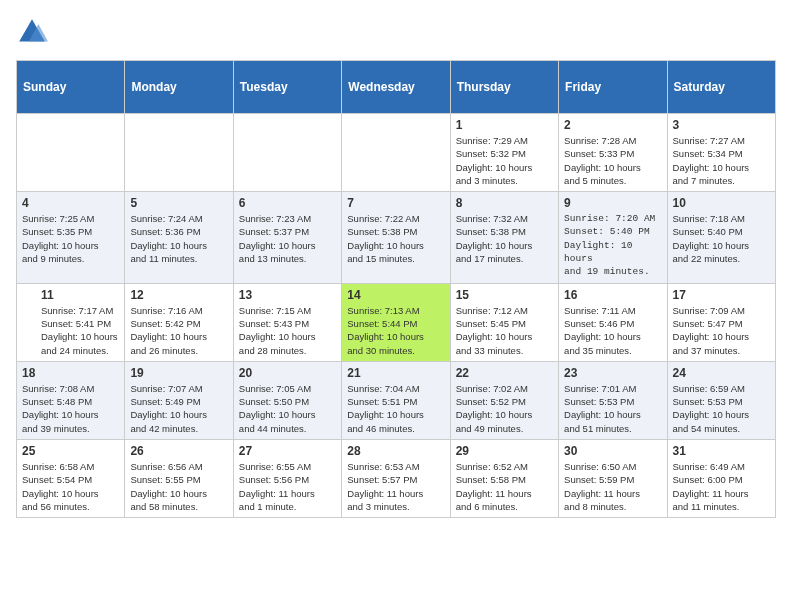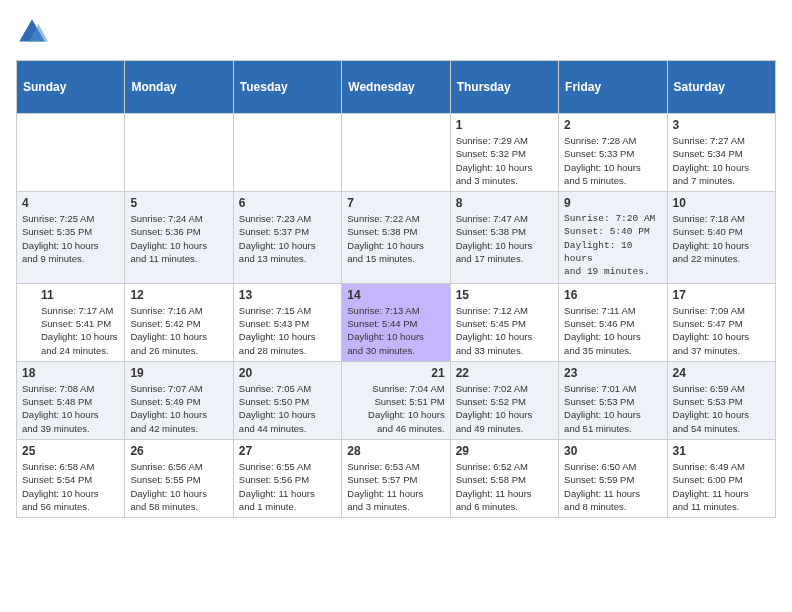--- a/index.html
+++ b/index.html
@@ -187,21 +187,21 @@
         </td>
         <td style="background: rgb(238, 242, 248);">
           <div class="day-num">7</div>
           <div class="day-info" style="white-space: pre-line;">Sunrise: 7:22 AM
 Sunset: 5:38 PM
 Daylight: 10 hours
 and 15 minutes.</div>
         </td>
         <td style="background: rgb(238, 242, 248);">
           <div class="day-num">8</div>
-          <div class="day-info" style="white-space: pre-line;">Sunrise: 7:47 AM
+          <div class="day-info" style="white-space: pre-line;">Sunrise: 7:32 AM
 Sunset: 5:38 PM
 Daylight: 10 hours
 and 17 minutes.</div>
         </td>
         <td style="background: rgb(238, 242, 248);">
           <div class="day-num">9</div>
           <div class="day-info" style="white-space: pre-line; font-family: Liberation Mono, monospace;">Sunrise: 7:20 AM
 Sunset: 5:40 PM
 Daylight: 10 hours
 and 19 minutes.</div>
@@ -229,21 +229,21 @@
 Daylight: 10 hours
 and 26 minutes.</div>
         </td>
         <td style="background: rgb(255, 255, 255);">
           <div class="day-num">13</div>
           <div class="day-info" style="white-space: pre-line;">Sunrise: 7:15 AM
 Sunset: 5:43 PM
 Daylight: 10 hours
 and 28 minutes.</div>
         </td>
-        <td style="background: #c4b5fd;">
+        <td style="background: #bef264;">
           <div class="day-num">14</div>
           <div class="day-info" style="white-space: pre-line;">Sunrise: 7:13 AM
 Sunset: 5:44 PM
 Daylight: 10 hours
 and 30 minutes.</div>
         </td>
         <td style="background: rgb(255, 255, 255);">
           <div class="day-num">15</div>
           <div class="day-info" style="white-space: pre-line;">Sunrise: 7:12 AM
 Sunset: 5:45 PM
@@ -280,21 +280,21 @@
 Daylight: 10 hours
 and 42 minutes.</div>
         </td>
         <td style="background: rgb(238, 242, 248);">
           <div class="day-num">20</div>
           <div class="day-info" style="white-space: pre-line;">Sunrise: 7:05 AM
 Sunset: 5:50 PM
 Daylight: 10 hours
 and 44 minutes.</div>
         </td>
-        <td style="background: rgb(238, 242, 248); text-align: right;">
+        <td style="background: rgb(238, 242, 248);">
           <div class="day-num">21</div>
           <div class="day-info" style="white-space: pre-line;">Sunrise: 7:04 AM
 Sunset: 5:51 PM
 Daylight: 10 hours
 and 46 minutes.</div>
         </td>
         <td style="background: rgb(238, 242, 248);">
           <div class="day-num">22</div>
           <div class="day-info" style="white-space: pre-line;">Sunrise: 7:02 AM
 Sunset: 5:52 PM

